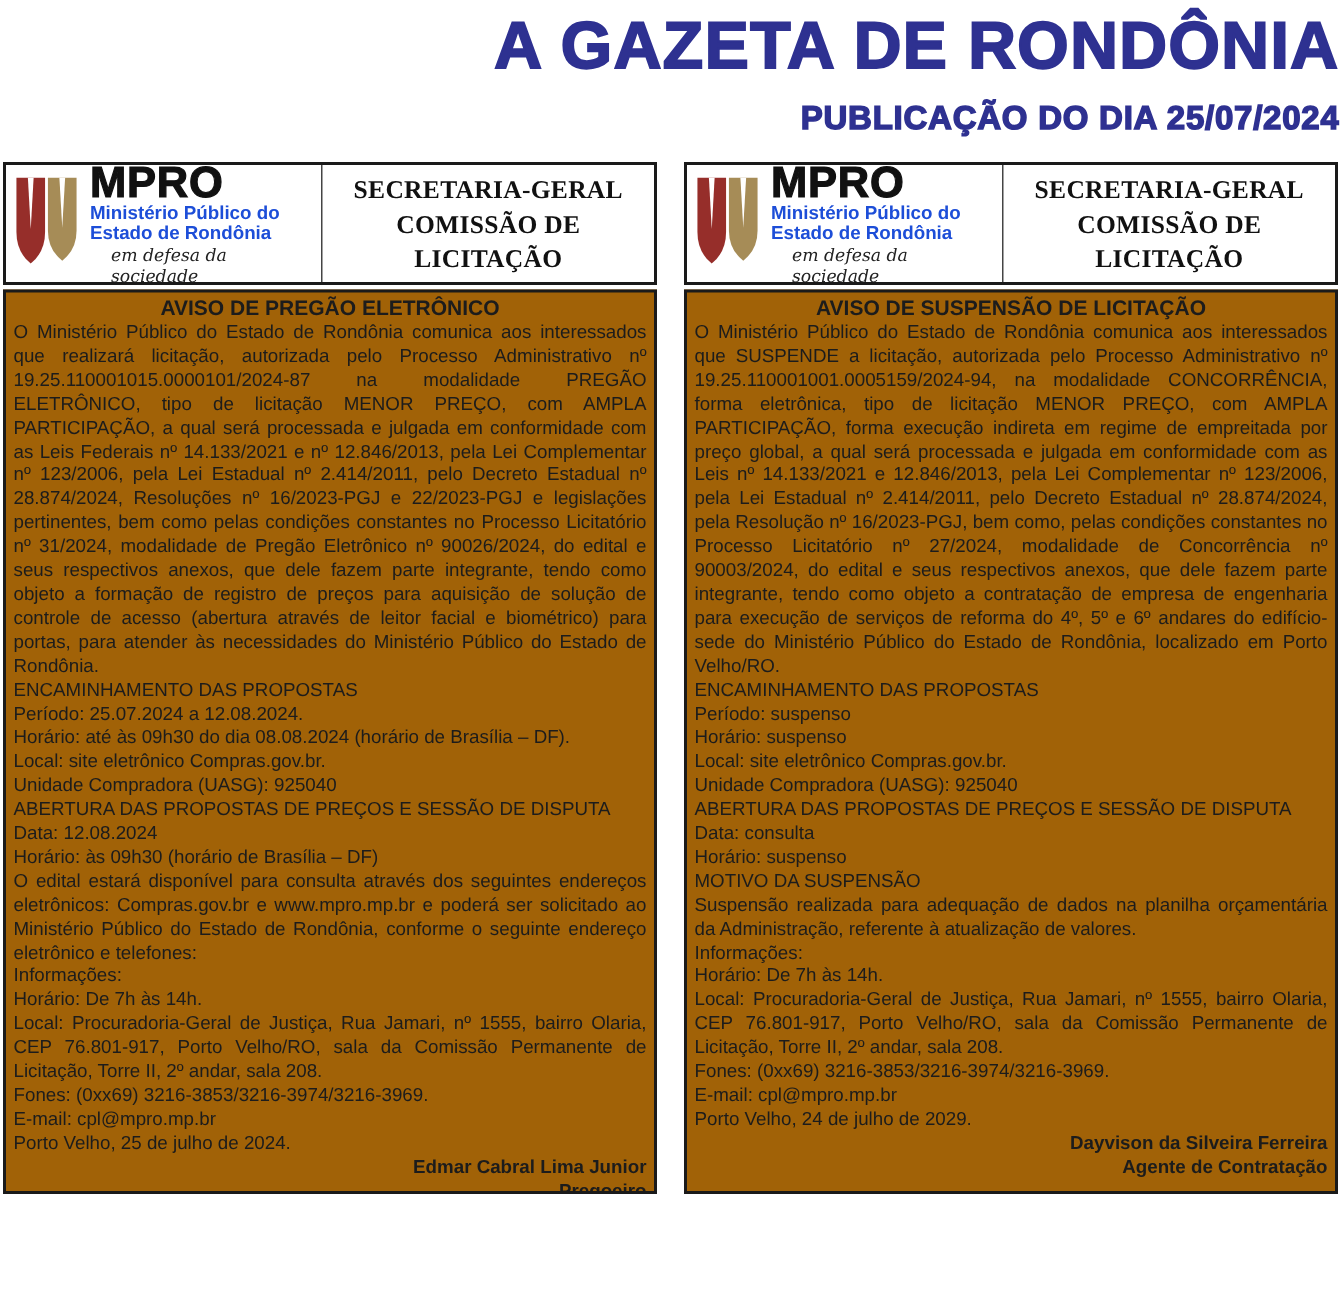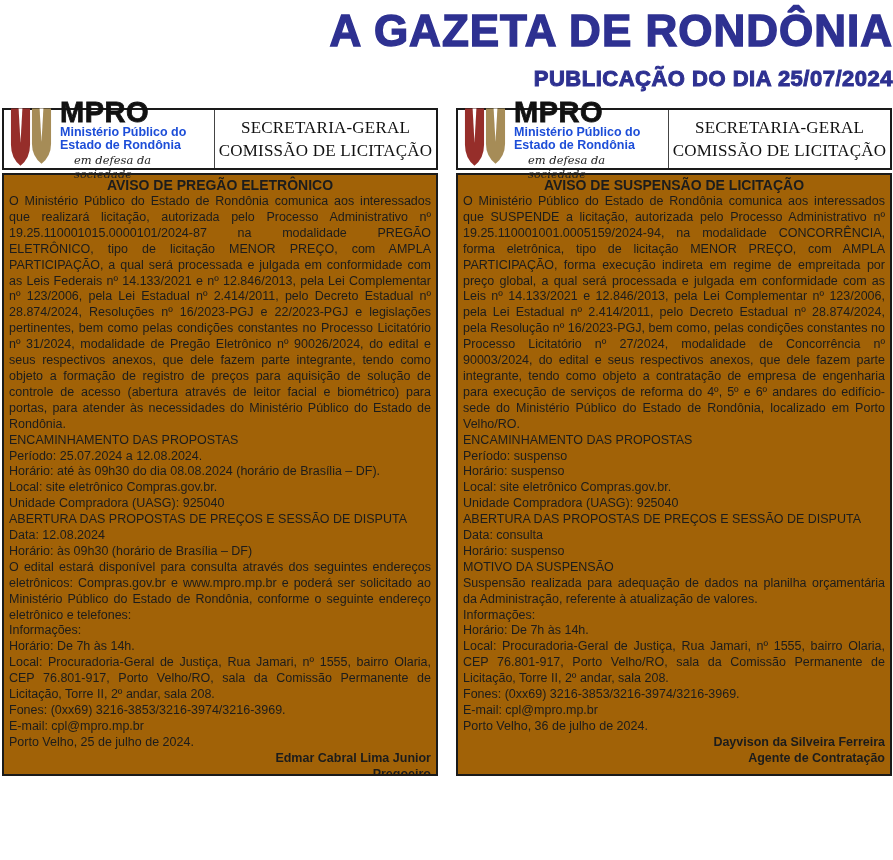--- a/index.html
+++ b/index.html
@@ -21,40 +21,40 @@
     letter-spacing:0.5px; -webkit-text-stroke:1px var(--red);
   }
   .m-date{
     color:var(--navy); font-weight:bold; font-size:22px; line-height:42px;
     letter-spacing:0.5px; -webkit-text-stroke:1px var(--navy);
   }
   .columns{ display:flex; gap:18px; padding:0 2px; margin-top:8px; }
   .notice{ width:436px; flex:0 0 436px; }
 
   .org-header{
-    border:2px solid #1a1a1a; height:62px; display:flex; align-items:stretch; background:#fff;
+    border:2px solid #1a1a1a; height:82px; display:flex; align-items:stretch; background:#fff;
   }
   .org-left{
     flex:0 0 211px; display:flex; align-items:center; gap:8px; padding:4px 2px 4px 6px;
     border-right:1px solid #444;
   }
   .logo{ flex:0 0 auto; display:block; }
   .logo-text{ line-height:1; }
   .logo-acronym{
     font-size:29px; font-weight:bold; letter-spacing:0.5px; line-height:28px;
     -webkit-text-stroke:0.8px #111; color:#111;
   }
   .logo-name{ font-size:12.5px; font-weight:bold; line-height:13.5px; color:#1d4ed8; }
   .logo-motto{
     font-family:"DejaVu Serif", serif; font-style:italic; font-size:11.5px;
     line-height:14px; color:#222; padding-left:14px;
   }
   .org-right{
     flex:1; display:flex; flex-direction:column; justify-content:center; text-align:center;
-    font-family:"Liberation Serif", serif; font-weight:normal; font-size:17px; line-height:23px;
+    font-family:"Liberation Serif", serif; font-weight:bold; font-size:17px; line-height:23px;
     letter-spacing:0.2px; color:#111;
   }
   .notice-body{
     border:2px solid #1a1a1a; margin-top:3px; height:603px; overflow:hidden;
     padding:2px 5px 4px; font-size:12.5px; line-height:15.9px; color:var(--ink); background:#a16207;
   }
   .notice-title{ text-align:center; font-weight:bold; font-size:14px; line-height:17px; }
   .block-p{ text-align:justify; }
   .block-line{ text-align:left; }
   .block-sig{ text-align:right; font-weight:bold; }
@@ -150,21 +150,21 @@
             <div class="block-line">ABERTURA DAS PROPOSTAS DE PREÇOS E SESSÃO DE DISPUTA</div>
             <div class="block-line">Data: consulta</div>
             <div class="block-line">Horário: suspenso</div>
             <div class="block-line">MOTIVO DA SUSPENSÃO</div>
             <div class="block-p">Suspensão realizada para adequação de dados na planilha orçamentária da Administração, referente à atualização de valores.</div>
             <div class="block-line">Informações:</div>
             <div class="block-line">Horário: De 7h às 14h.</div>
             <div class="block-p">Local: Procuradoria-Geral de Justiça, Rua Jamari, nº 1555, bairro Olaria, CEP 76.801-917, Porto Velho/RO, sala da Comissão Permanente de Licitação, Torre II, 2º andar, sala 208.</div>
             <div class="block-line">Fones: (0xx69) 3216-3853/3216-3974/3216-3969.</div>
             <div class="block-line">E-mail: cpl@mpro.mp.br</div>
-            <div class="block-line">Porto Velho, 36 de julho de 2024.</div>
+            <div class="block-line">Porto Velho, 24 de julho de 2029.</div>
             <div class="block-sig">Dayvison da Silveira Ferreira</div>
             <div class="block-sig">Agente de Contratação</div>
           </div>
       </div>
     </section>
 
   </div>
 </div>
 
 </body></html>

